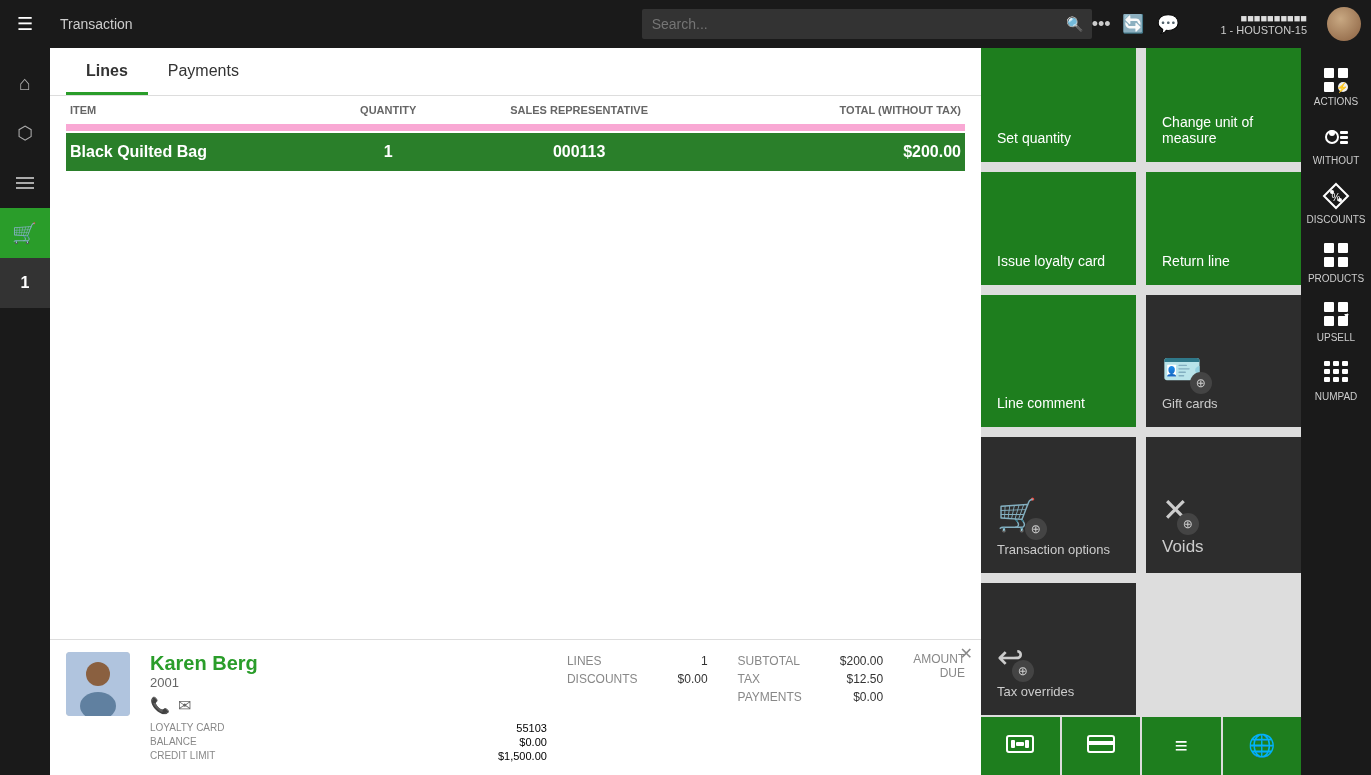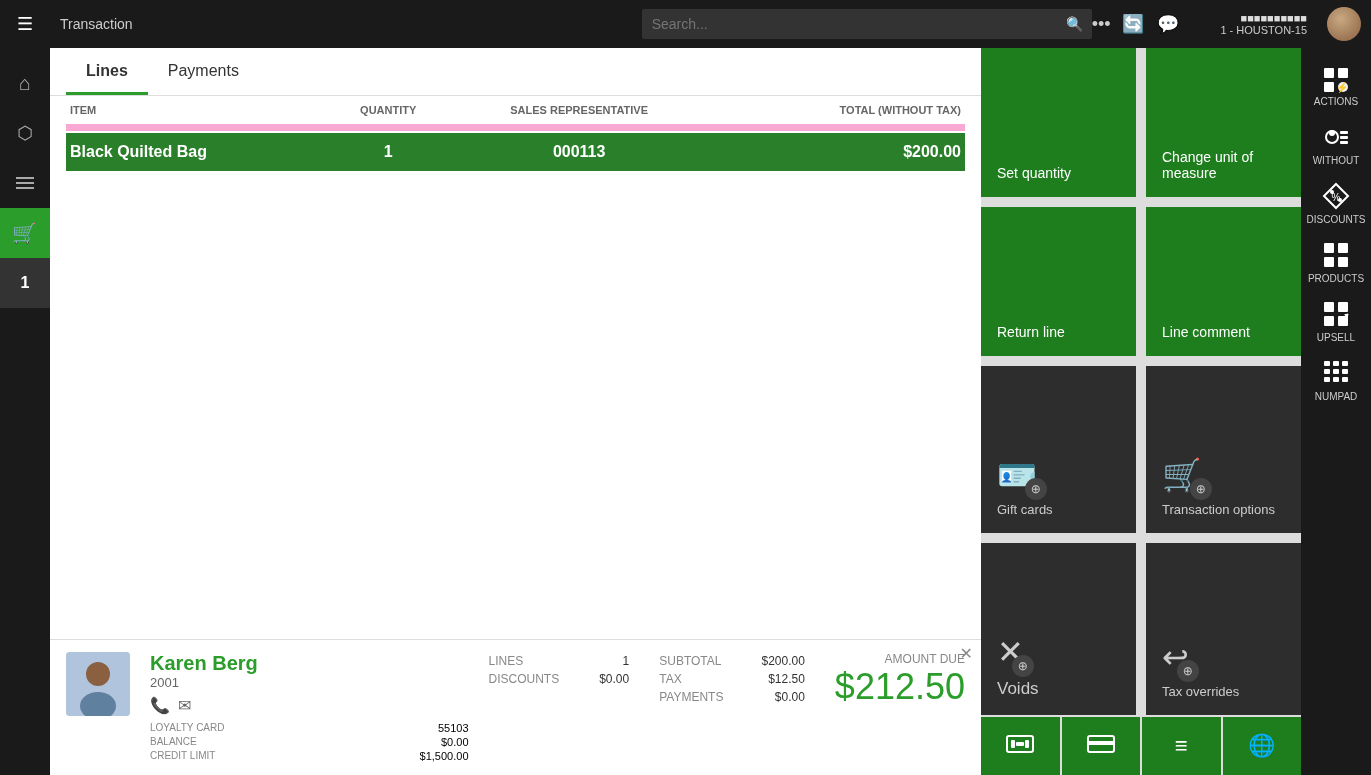--- a/index.html
+++ b/index.html
@@ -355,21 +355,20 @@
               <span class="summary-label">TAX</span>
               <span class="summary-value">$12.50</span>
             </div>
             <div class="summary-row">
               <span class="summary-label">PAYMENTS</span>
               <span class="summary-value">$0.00</span>
             </div>
           </div>
           <div class="amount-due-section">
             <div class="amount-due-label">AMOUNT DUE</div>
-            <div class="amount-due-value">$212.50</div>
           </div>
         </div>
       </div>
     </div>
 
     <div class="right-panel">
       <div class="action-grid">
 
         <button class="action-btn">
           <div class="action-btn-content">
@@ -377,20 +376,25 @@
           </div>
         </button>
 
 
         <button class="action-btn">
           <div class="action-btn-content">
             <span>Change unit of measure</span>
           </div>
         </button>
 
+        <button class="action-btn">
+          <div class="action-btn-content">
+            <span>Issue loyalty card</span>
+          </div>
+        </button>
 
         <button class="action-btn">
           <div class="action-btn-content">
             <span>Return line</span>
           </div>
         </button>
 
         <button class="action-btn">
           <div class="action-btn-content">
             <span>Line comment</span>

